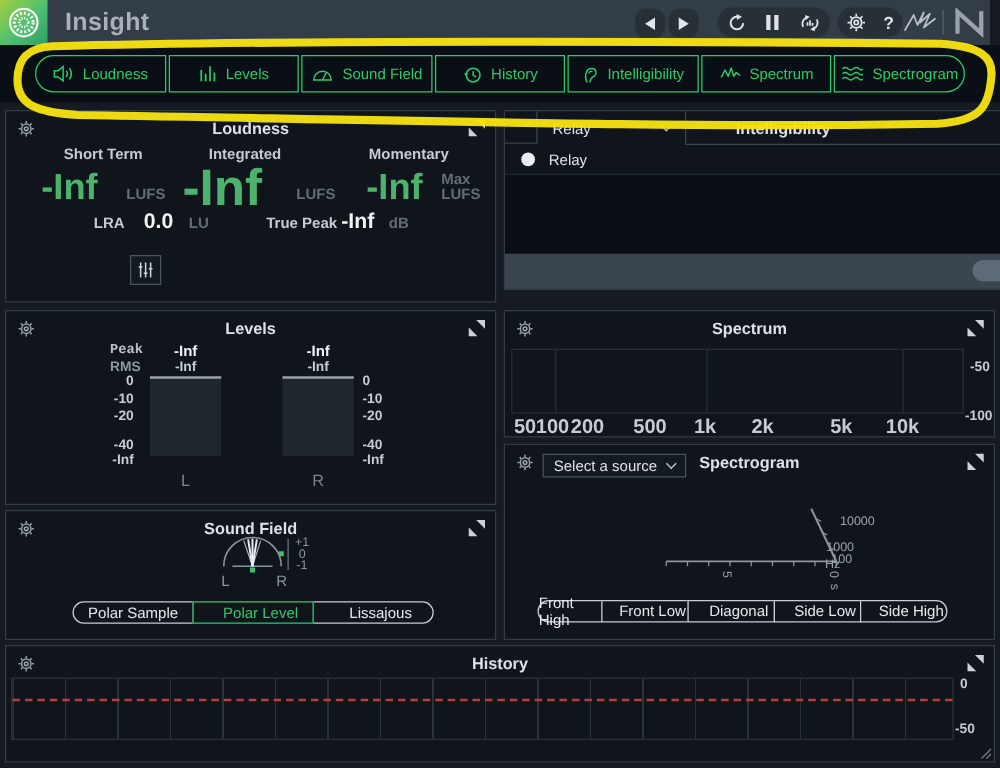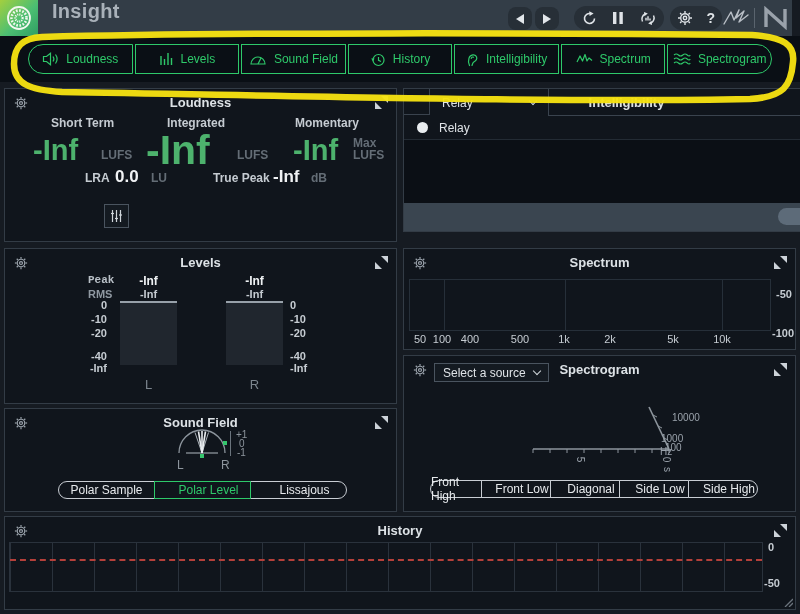--- a/index.html
+++ b/index.html
@@ -1,20 +1,20 @@
 <!DOCTYPE html>
 <html><head>
 <meta charset="utf-8">
 <style>
   html,body{margin:0;padding:0;background:#161b22;}
   *{box-sizing:border-box;font-family:"Liberation Sans",sans-serif;}
   .stage{position:relative;width:800px;height:614px;background:#161b22;overflow:hidden;}
 
   
-  .topbar{position:absolute;left:0;top:0;width:792px;height:36px;background:#333d47;display:flex;}
+  .topbar{position:absolute;left:0;top:0;width:792px;height:36px;background:#333d47;display:flex;align-items:center;}
   .logo{width:38px;height:36px;background:linear-gradient(135deg,#a3cf3f 0%,#4cbf72 55%,#2f9e63 100%);display:flex;align-items:center;justify-content:center;flex:0 0 auto;}
   .app-title{color:#a9b1b9;font-size:20px;font-weight:bold;margin-left:14px;letter-spacing:.3px;}
   .pill{background:#0369a1;border-radius:12px;height:23px;display:flex;align-items:center;color:#c9cfd5;font-size:16px;margin-top:39px;}
   .layouts{position:absolute;left:310px;top:7px;width:192px;padding:0 10px;gap:7px;cursor:default;}
   .navbtns{position:absolute;left:508px;top:7px;display:flex;gap:3px;}
   .navbtn{width:24px;height:23px;background:#272f37;border-radius:8px;display:flex;align-items:center;justify-content:center;}
   .tri-l{width:0;height:0;border-top:5px solid transparent;border-bottom:5px solid transparent;border-right:8px solid #e2e6ea;}
   .tri-r{width:0;height:0;border-top:5px solid transparent;border-bottom:5px solid transparent;border-left:8px solid #e2e6ea;}
   .icongroup{position:absolute;top:6px;height:24px;border-radius:12px;background:#272f37;display:flex;align-items:center;justify-content:space-around;}
   .grp1{left:574px;width:90px;}
@@ -69,21 +69,21 @@
   .segbtn{height:18px;border:1px solid #c8cdd3;color:#e6e9ec;font-size:12px;display:flex;align-items:center;justify-content:center;background:#10151c;}
   .segbtn + .segbtn{margin-left:-1px;padding-left:12px;}
   .segbtn:first-child{border-radius:9px 0 0 9px;}
   .segbtn:last-child{border-radius:0 9px 9px 0;}
   .segbtn.active{border-color:#2ec96a;color:#2ec96a;z-index:2;}
   .sf-scale-lab{position:absolute;color:#8d959d;font-size:10px;}
 
   
   .plot{position:absolute;border:1px solid #262f39;}
   .gridv{position:absolute;top:0;bottom:0;width:1px;background:#262f39;}
-  .freq{position:absolute;color:#c6ccd2;font-size:11px;font-weight:normal;transform:translateX(-50%);}
+  .freq{position:absolute;color:#c6ccd2;font-size:16px;font-weight:bold;transform:translateX(-50%);}
   .dblab{position:absolute;color:#c6ccd2;font-size:11px;font-weight:bold;}
 
   
   .src-select{position:absolute;left:30px;top:7px;width:115px;height:19px;border:1px solid #4a545f;background:#141a21;color:#dfe3e7;font-size:12px;display:flex;align-items:center;justify-content:space-between;padding:0 8px;}
   .axlab{position:absolute;color:#9aa2ab;font-size:10px;}
   .rot{transform:rotate(90deg);}
 
   
   .hgrid{position:absolute;left:4px;top:25px;width:754px;height:50px;border:1px solid #2a323c;
          background-image:repeating-linear-gradient(to right,#2a323c 0 1px,transparent 1px 42px);}
@@ -263,21 +263,21 @@
 
     <span class="bigval" style="left:28px;top:45px;font-size:29px;">-Inf</span>
     <span class="unit" style="left:96px;top:59px;">LUFS</span>
 
     <span class="bigval" style="left:141px;top:38px;font-size:41px;">-Inf</span>
     <span class="unit" style="left:232px;top:59px;">LUFS</span>
 
     <span class="bigval" style="left:288px;top:45px;font-size:29px;">-Inf</span>
     <span class="unit" style="left:348px;top:48px;width:34px;line-height:12px;">Max LUFS</span>
 
-    <span class="lab" style="left:80px;top:82px;">LRA</span>
+    <span class="lab" style="left:70px;top:82px;">LRA</span>
     <span class="wval" style="left:110px;top:78px;font-size:17px;">0.0</span>
     <span class="unit" style="left:146px;top:82px;">LU</span>
     <span class="lab" style="left:208px;top:82px;">True Peak</span>
     <span class="wval" style="left:268px;top:78px;font-size:17px;">-Inf</span>
     <span class="unit" style="left:306px;top:82px;">dB</span>
 
     <div class="preset-iconbtn">
       <svg width="13" height="14" viewBox="0 0 13 14">
         <g stroke="#cfd5da" stroke-width="1.2">
             <line x1="2.5" y1="1" x2="2.5" y2="13"></line>
@@ -373,21 +373,21 @@
     <div class="ptitle">Spectrum</div>
     <div class="expand"></div>
 
     <div class="plot" style="left:5px;top:30px;width:362px;height:52px;">
       <div class="gridv" style="left:34px;"></div>
       <div class="gridv" style="left:155px;"></div>
       <div class="gridv" style="left:312px;"></div>
     </div>
     <span class="freq" style="left:16px;top:84px;">50</span>
     <span class="freq" style="left:38px;top:84px;">100</span>
-    <span class="freq" style="left:66px;top:84px;">400</span>
+    <span class="freq" style="left:66px;top:84px;">200</span>
     <span class="freq" style="left:116px;top:84px;">500</span>
     <span class="freq" style="left:160px;top:84px;">1k</span>
     <span class="freq" style="left:206px;top:84px;">2k</span>
     <span class="freq" style="left:269px;top:84px;">5k</span>
     <span class="freq" style="left:318px;top:84px;">10k</span>
     <span class="dblab" style="left:372px;top:39px;">-50</span>
     <span class="dblab" style="left:368px;top:62px;margin-top:16px;">-100</span>
   </div>
 
   <div class="panel" style="left:403px;top:355px;width:393px;height:157px;">

